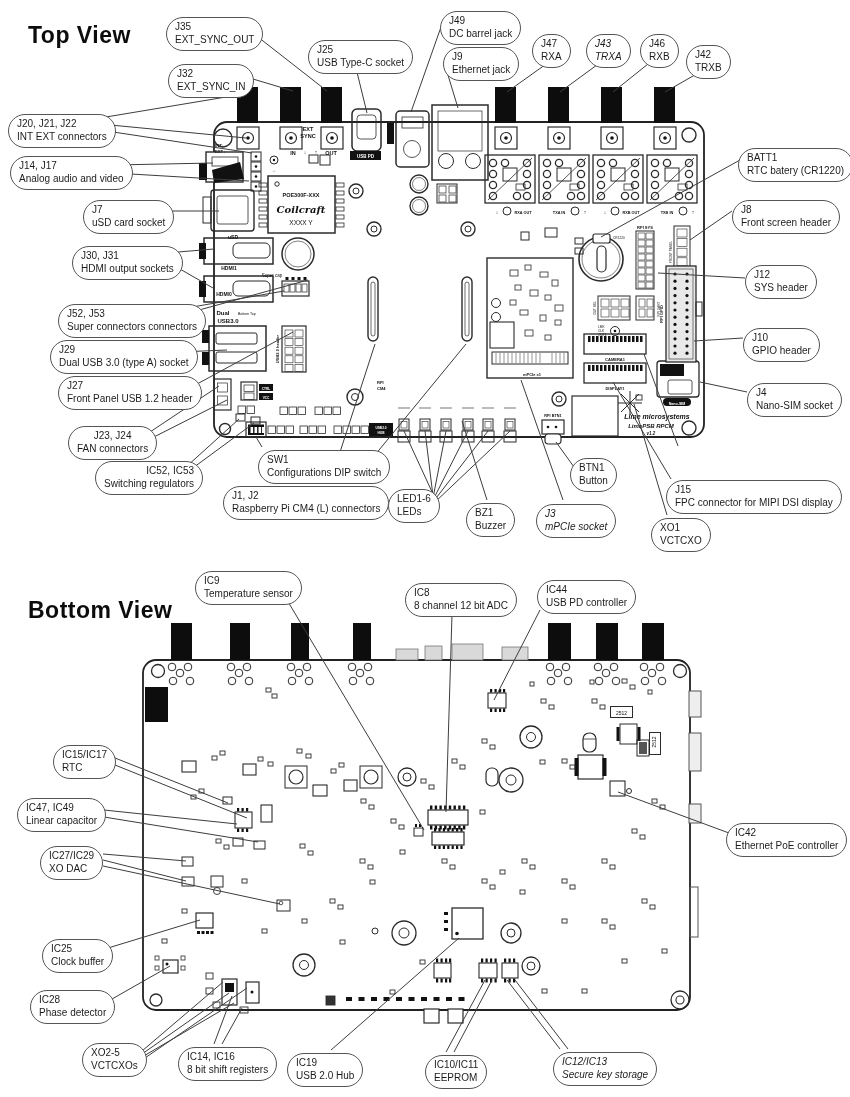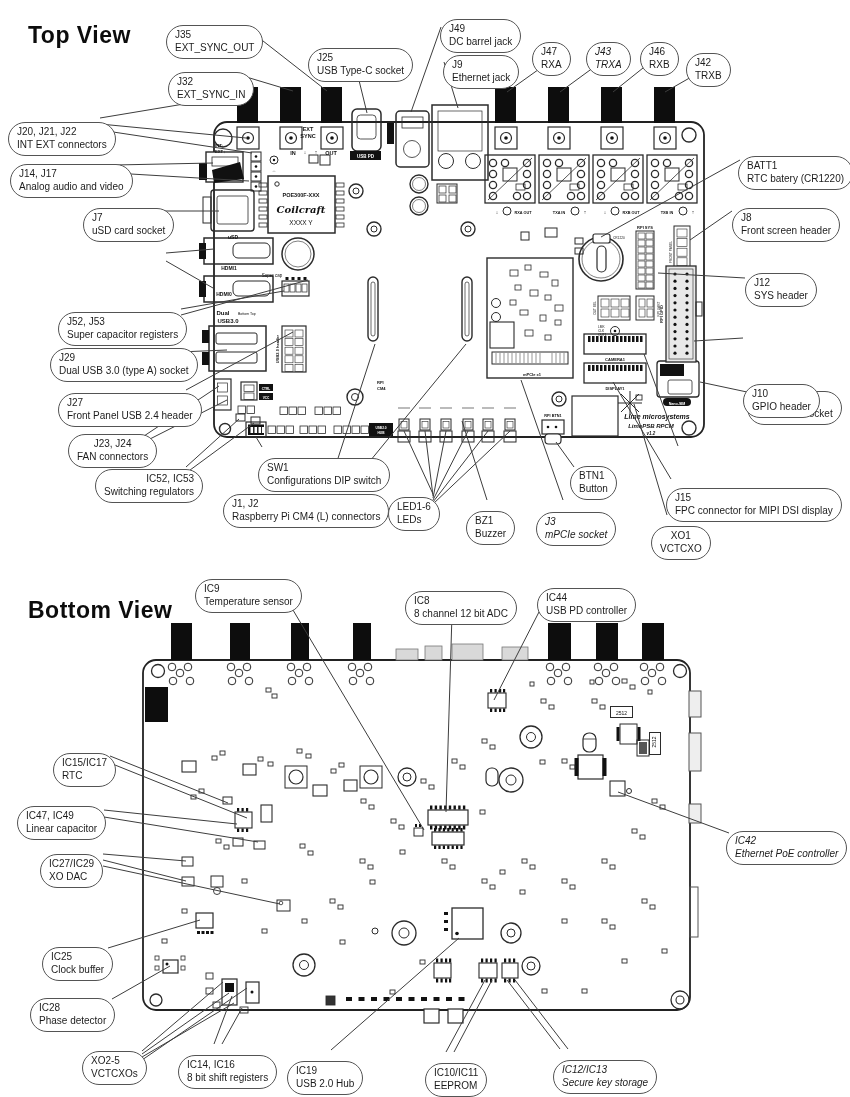--- a/index.html
+++ b/index.html
@@ -1,21 +1,21 @@
 <!DOCTYPE html>
 <html><head>
 <meta charset="utf-8">
 <style>
   html,body{margin:0;padding:0;background:#fff;}
   #canvas{position:relative;width:850px;height:1097px;background:#fff;overflow:hidden;
           font-family:"Liberation Sans",sans-serif;}
   .view-title{position:absolute;font-size:23px;font-weight:bold;color:#0c0c0c;letter-spacing:.5px;}
   #artwork,#leader-svg{position:absolute;left:0;top:0;width:850px;height:1097px;}
   #leader-svg{z-index:2;}
-  #callout-layer{position:absolute;left:0;top:12px;width:850px;height:845px;z-index:3;pointer-events:none;}
+  #callout-layer{position:absolute;left:0;top:4px;width:850px;height:845px;z-index:3;pointer-events:none;}
   .callout{position:absolute;background:#fff;border:1.4px solid #545454;border-radius:17px;
            padding:3px 8px 4px;font-size:10px;line-height:12.5px;color:#1c1c1c;white-space:nowrap;}
   .callout .ref{font-weight:normal;}
   svg text{font-family:"Liberation Sans",sans-serif;fill:#111;}
   .s3{font-size:3.2px}.s3w{font-size:3.2px;fill:#fff;font-weight:bold}
   .s35{font-size:3.5px}.s35w{font-size:3.6px;fill:#fff;font-weight:bold}
   .s38{font-size:3.8px;font-weight:bold}
   .s4{font-size:4px;font-weight:bold}
   .s45{font-size:4.5px}.s45b{font-size:4.2px;font-weight:bold}.s45w{font-size:4.5px;fill:#fff;font-weight:bold}
   .s5{font-size:5px}.s5b{font-size:5px;font-weight:bold}
@@ -1119,31 +1119,35 @@
         <div class="desc">INT EXT connectors</div>
       </div>
       <div class="callout" style="left: 10px; top: 152px;">
         <div class="ref">J14, J17</div>
         <div class="desc">Analog audio and video</div>
       </div>
       <div class="callout" style="left: 83px; top: 196px;">
         <div class="ref">J7</div>
         <div class="desc">uSD card socket</div>
       </div>
+      <div class="callout" style="left: 72px; top: 242px;">
+        <div class="ref">J30, J31</div>
+        <div class="desc">HDMI output sockets</div>
+      </div>
       <div class="callout" style="left: 58px; top: 300px;">
         <div class="ref">J52, J53</div>
-        <div class="desc">Super capacitor registers</div>
+        <div class="desc">Super connectors connectors</div>
       </div>
       <div class="callout" style="left: 50px; top: 336px;">
         <div class="ref">J29</div>
         <div class="desc">Dual USB 3.0 (type A) socket</div>
       </div>
-      <div class="callout" style="left: 58px; top: 372px; margin-top: 9px;">
+      <div class="callout" style="left: 58px; top: 372px;">
         <div class="ref">J27</div>
-        <div class="desc">Front Panel USB 2.4 header</div>
+        <div class="desc">Front Panel USB 1.2 header</div>
       </div>
       <div class="callout" style="left: 68px; top: 422px; text-align: center;">
         <div class="ref">J23, J24</div>
         <div class="desc">FAN connectors</div>
       </div>
       <div class="callout" style="left: 95px; top: 457px; text-align: right;">
         <div class="ref">IC52, IC53</div>
         <div class="desc">Switching regulators</div>
       </div>
       <div class="callout" style="left: 258px; top: 446px;">
@@ -1163,33 +1167,33 @@
         <div class="desc">Buzzer</div>
       </div>
       <div class="callout" style="left: 536px; top: 500px; font-style: italic;">
         <div class="ref">J3</div>
         <div class="desc">mPCIe socket</div>
       </div>
       <div class="callout" style="left: 570px; top: 454px;">
         <div class="ref">BTN1</div>
         <div class="desc">Button</div>
       </div>
-      <div class="callout" style="left: 651px; top: 514px; text-align: center;">
+      <div class="callout" style="left: 651px; top: 514px;">
         <div class="ref">XO1</div>
         <div class="desc">VCTCXO</div>
       </div>
       <div class="callout" style="left: 666px; top: 476px;">
         <div class="ref">J15</div>
         <div class="desc">FPC connector for MIPI DSI display</div>
       </div>
       <div class="callout" style="left: 747px; top: 379px;">
         <div class="ref">J4</div>
         <div class="desc">Nano-SIM socket</div>
       </div>
-      <div class="callout" style="left: 743px; top: 324px; margin-top: 48px;">
+      <div class="callout" style="left: 743px; top: 324px;">
         <div class="ref">J10</div>
         <div class="desc">GPIO header</div>
       </div>
       <div class="callout" style="left: 745px; top: 261px;">
         <div class="ref">J12</div>
         <div class="desc">SYS header</div>
       </div>
       <div class="callout" style="left: 732px; top: 196px;">
         <div class="ref">J8</div>
         <div class="desc">Front screen header</div>
@@ -1243,18 +1247,18 @@
         <div class="desc">USB 2.0 Hub</div>
       </div>
       <div class="callout" style="left: 425px; top: 1051px;">
         <div class="ref">IC10/IC11</div>
         <div class="desc">EEPROM</div>
       </div>
       <div class="callout" style="left: 553px; top: 1048px; font-style: italic;">
         <div class="ref">IC12/IC13</div>
         <div class="desc">Secure key storage</div>
       </div>
-      <div class="callout" style="left: 726px; top: 819px; font-style: italic;">
+      <div class="callout" style="left: 726px; top: 819px;">
         <div class="ref">IC42</div>
         <div class="desc">Ethernet PoE controller</div>
       </div>
     </div>
 </div>
 
 </body></html>

